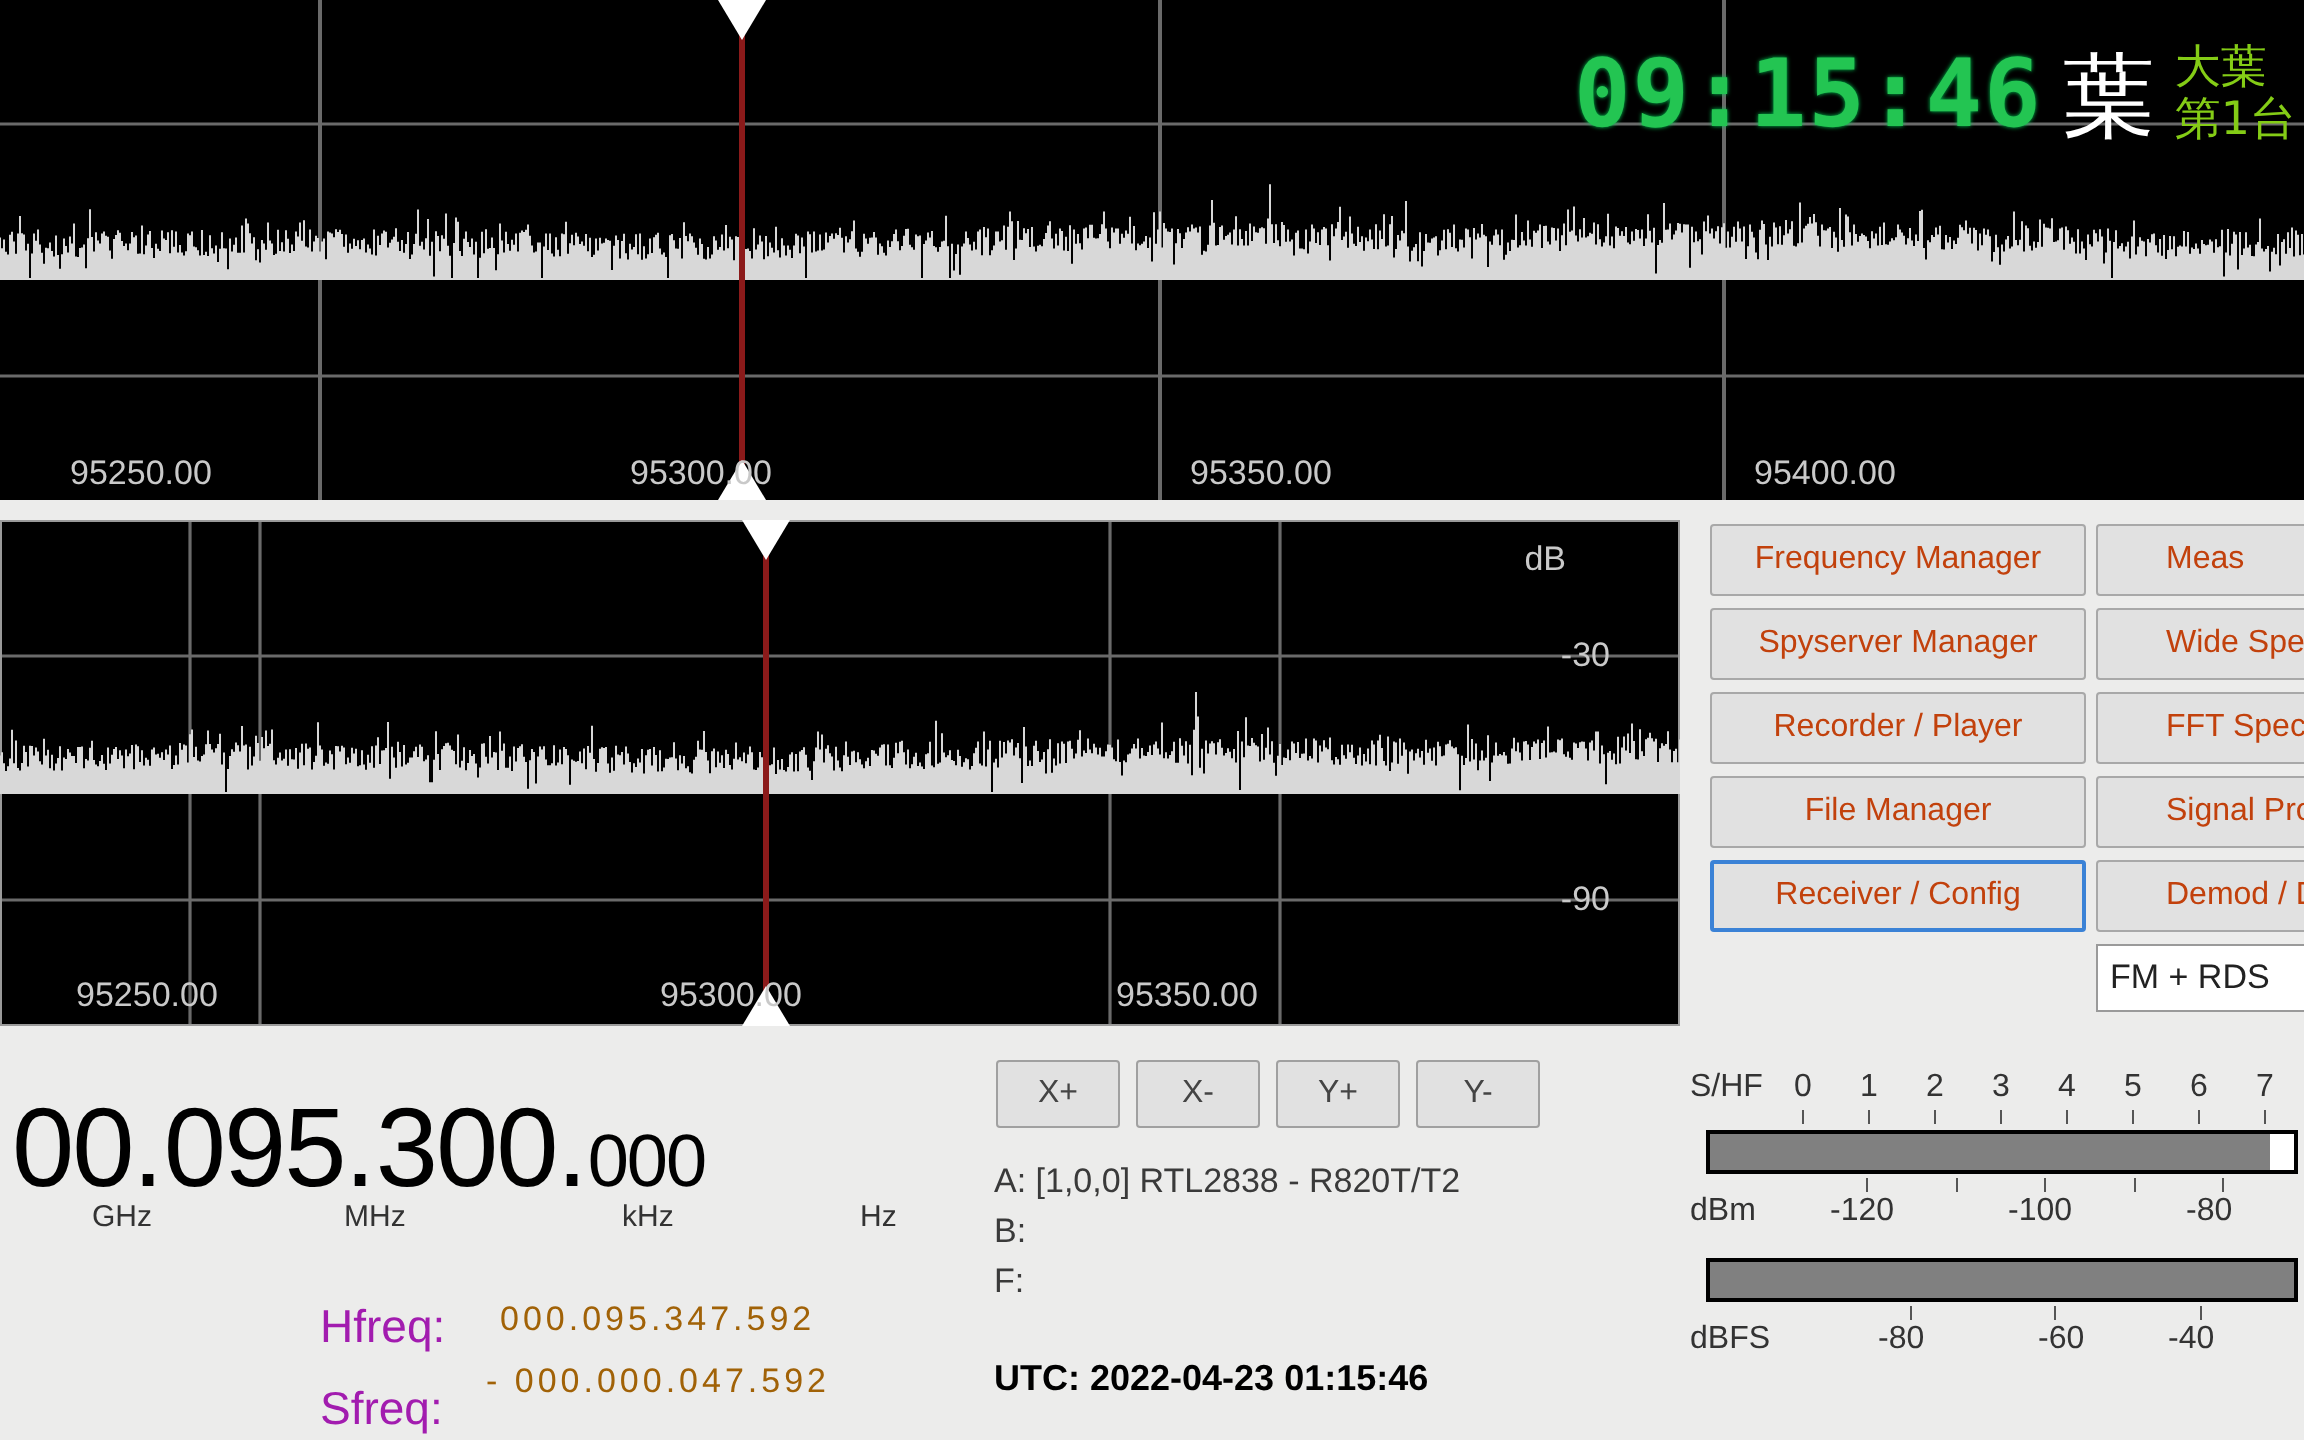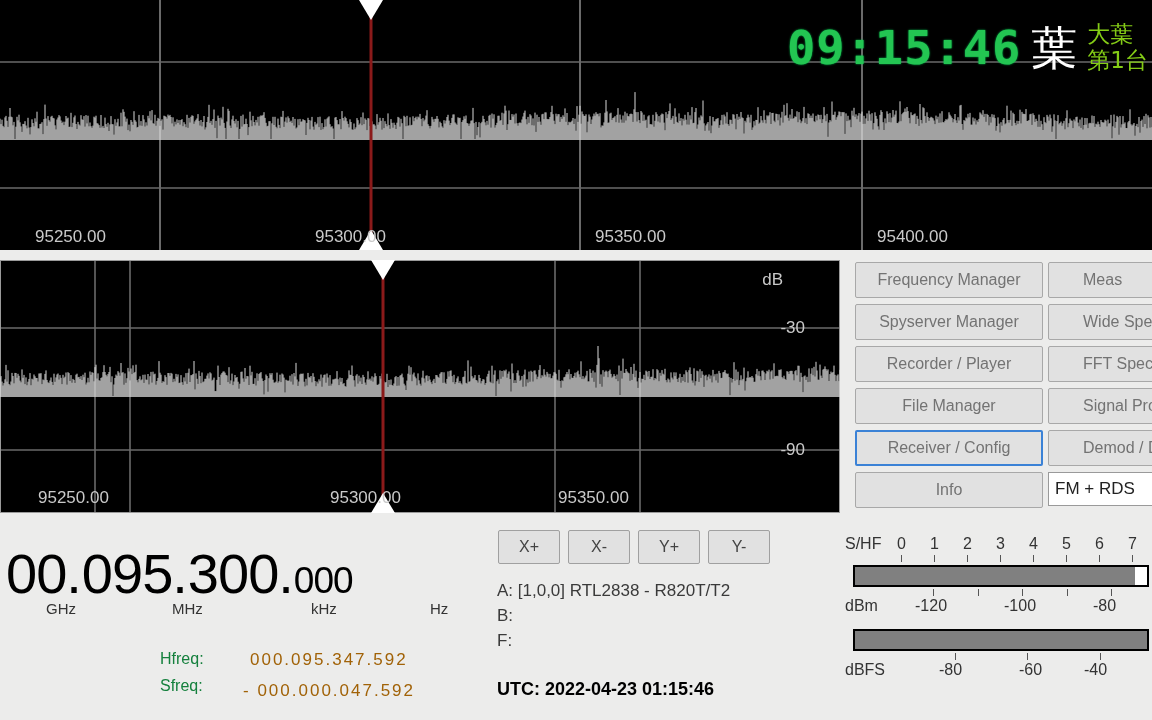--- a/index.html
+++ b/index.html
@@ -53,24 +53,24 @@
   }
   #freq-main .big { font-size: 56px; font-weight: normal; letter-spacing: -1px; }
   #freq-main .small { font-size: 37px; letter-spacing: -1px; }
   #freq-main .dot { font-size: 56px; }
   .unit-row { position: absolute; top: 87px; left: 6px; width: 465px; height: 18px; }
   .unit-row span { position: absolute; font-size: 15px; color: #333; }
   #u-ghz { left: 40px; } #u-mhz { left: 166px; } #u-khz { left: 305px; } #u-hz { left: 424px; }
 
   .sub-freq { position: absolute; font-size: 17px; color: #a16207;
     font-family: "Liberation Sans", sans-serif; white-space: nowrap; }
-  .sub-label { position: absolute; font-size: 16px; color: #15803d; }
+  .sub-label { position: absolute; font-size: 23px; color: #a21caf; }
   #hfreq-label { left: 160px; top: 137px; }
   #hfreq-val   { left: 250px; top: 137px; letter-spacing: 2.0px; }
-  #sfreq-label { left: 160px; top: 164px; }
+  #sfreq-label { left: 160px; top: 178px; }
   #sfreq-val   { left: 243px; top: 168px; letter-spacing: 2.0px; }
 
   
   #mid-block { position: absolute; left: 480px; top: 513px; width: 365px; height: 207px; background: #ececeb; }
   #xy-buttons { position: absolute; left: 18px; top: 17px; display: flex; gap: 8px; }
   .xy-btn {
     width: 62px; height: 34px; background: #e1e1e1;
     border: 1px solid #a0a0a0; border-radius: 2px;
     font-size: 16px; color: #444; cursor: pointer;
     font-family: "Liberation Sans", sans-serif;
@@ -82,21 +82,21 @@
 
   
   #btn-panel { position: absolute; left: 845px; top: 262px; width: 307px; height: 250px; }
   .btn-col { position: absolute; top: 0; width: 188px; }
   #col-left { left: 10px; }
   #col-right { left: 203px; width: 180px; }
   .app-btn {
     height: 36px; margin-bottom: 6px;
     background: #e1e1e1; border: 1px solid #a8a8a8; border-radius: 2px;
     display: flex; align-items: center; justify-content: center;
-    font-size: 16px; color: #737373; cursor: pointer;
+    font-size: 16px; color: #c2410c; cursor: pointer;
     font-family: "Liberation Sans", sans-serif;
     white-space: nowrap; overflow: hidden;
   }
   #col-right .app-btn { justify-content: flex-start; padding-left: 34px; }
   .app-btn.focused { border: 2px solid #3b82d6; }
   .combo {
     height: 34px; background: #fff; border: 1px solid #9a9a9a;
     display: flex; align-items: center; padding-left: 6px;
     font-size: 17px; color: #222; cursor: pointer;
     font-family: "Liberation Sans", sans-serif; white-space: nowrap;
@@ -213,21 +213,20 @@
     <span id="utc-line">UTC: 2022-04-23  01:15:46</span>
   </div>
 
   <div id="btn-panel">
     <div class="btn-col" id="col-left">
         <div class="app-btn">Frequency Manager</div>
         <div class="app-btn">Spyserver Manager</div>
         <div class="app-btn">Recorder / Player</div>
         <div class="app-btn">File Manager</div>
         <div class="app-btn focused" style="border-color: rgb(59, 130, 214);">Receiver / Config</div>
-        <div class="app-btn">Info</div>
       </div>
     <div class="btn-col" id="col-right">
         <div class="app-btn">Meas</div>
         <div class="app-btn">Wide Spec</div>
         <div class="app-btn">FFT Spec</div>
         <div class="app-btn">Signal Pro</div>
         <div class="app-btn">Demod / D</div>
         <div class="combo">FM + RDS</div>
       </div>
   </div>

